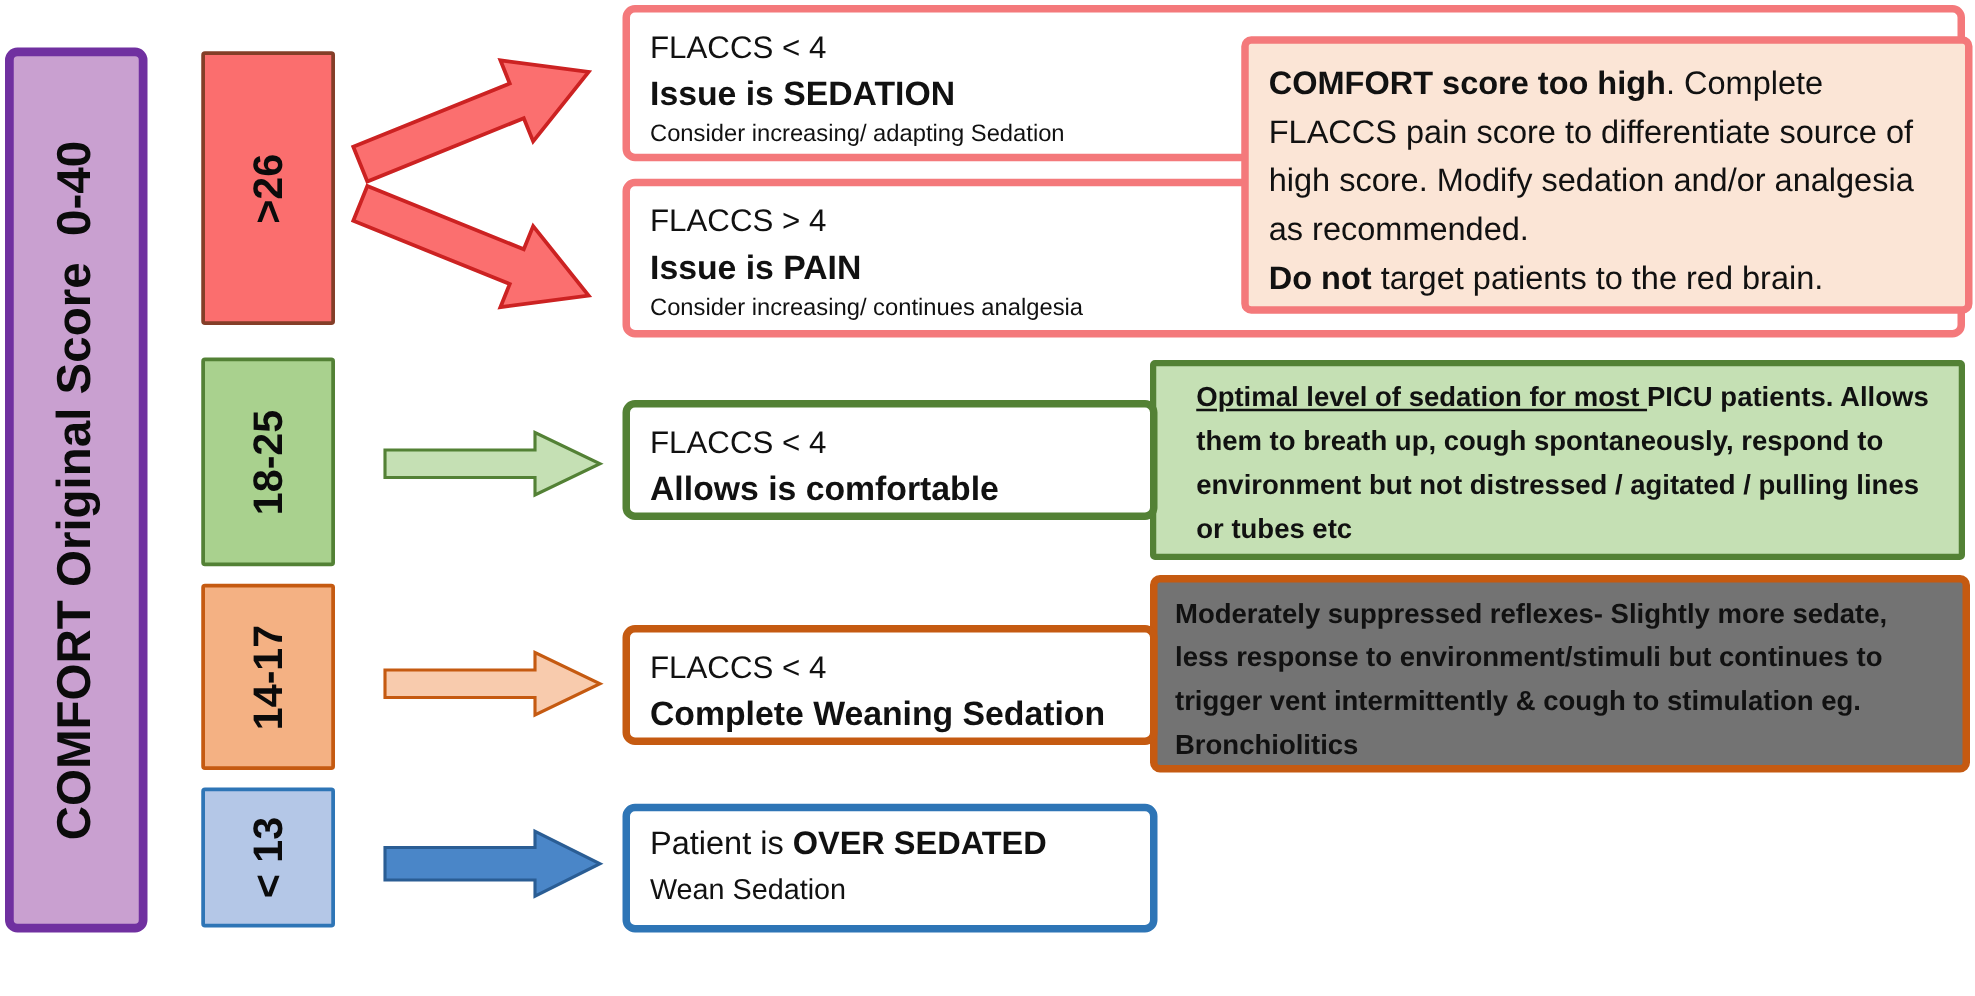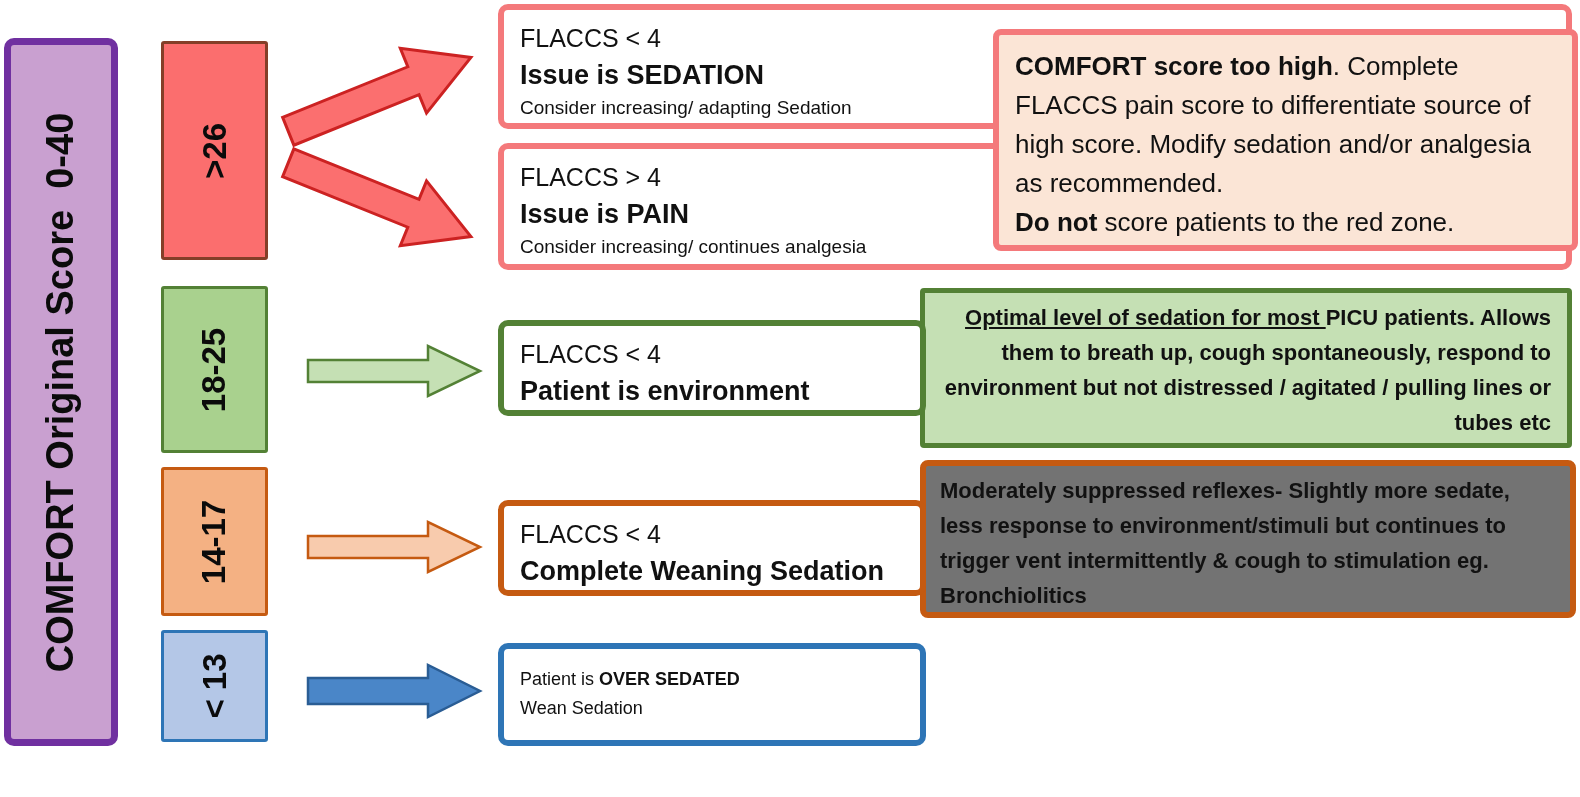--- a/index.html
+++ b/index.html
@@ -30,31 +30,31 @@
   .outcome { background:#ffffff; border:6px solid #F4797B; border-radius:10px;
     padding:6px 10px 0 16px; z-index:2; }
   .outcome .l1 { font-size:25px; margin-top:8px; }
   .outcome .l2 { font-size:27px; font-weight:bold; margin-top:7px; }
   .outcome .l3 { font-size:19px; margin-top:6px; }
   .box-sedation { left:498px; top:4px;   width:1074px; height:125px; }
   .box-pain     { left:498px; top:143px; width:1074px; height:127px; }
   .box-comfortable { left:498px; top:320px; width:428px; height:96px;  border-color:#538135; }
   .box-weaning     { left:498px; top:500px; width:428px; height:96px;  border-color:#C55A11; }
   .box-oversedated { left:498px; top:643px; width:428px; height:103px; border-color:#2E75B6; }
-  .box-oversedated .l1 { font-size:18px; margin-top:14px; }
-  .box-oversedated .l2 { font-size:18px; font-weight:normal; margin-top:8px; }
+  .box-oversedated .l1 { font-size:26px; margin-top:4px; }
+  .box-oversedated .l2 { font-size:23px; font-weight:normal; margin-top:8px; }
   .bold { font-weight:bold; }
 
   
   .info-red { left:993px; top:29px; width:585px; height:222px;
     background:#FBE5D6; border:6px solid #F4797B; border-radius:8px;
     padding:12px 28px 0 16px; font-size:26px; line-height:39px; z-index:3; }
   .info { font-weight:bold; font-size:22px; line-height:35px; z-index:1; }
   .info-green  { left:920px; top:288px; width:652px; height:160px;
-    background:#C5E0B4; border:5px solid #538135; border-radius:4px; padding:7px 16px 0 16px;text-align:right; }
+    background:#C5E0B4; border:5px solid #538135; border-radius:4px; padding:7px 16px 0 32px; }
   .info-yellow { left:920px; top:460px; width:656px; height:158px;
     background:#737373; border:6px solid #C55A11; border-radius:8px; padding:7px 14px 0 14px; }
   .info-blue   { left:920px; top:628px; width:652px; height:161px;
     background:#BDD7EE; border:6px solid #2E75B6; border-radius:8px; padding:7px 14px 0 14px; }
   .uline { text-decoration:underline; }
 
   .arrow { position:absolute; z-index:1; }
 </style>
 </head>
 <body>
@@ -110,26 +110,26 @@
     <div class="l3">Consider increasing/ adapting Sedation</div>
   </div>
   <div class="abs outcome box-pain">
     <div class="l1">FLACCS &gt; 4</div>
     <div class="l2">Issue is PAIN</div>
     <div class="l3">Consider increasing/ continues analgesia</div>
   </div>
 
   <div class="abs info-red">
     <span class="bold">COMFORT score too high</span><span>. Complete FLACCS pain score to differentiate source of high score. Modify sedation and/or analgesia as recommended.</span><br>
-    <span class="bold">Do not</span><span> score patients to the red zone.</span>
+    <span class="bold">Do not</span><span> target patients to the red brain.</span>
   </div>
 
   <div class="abs outcome box-comfortable">
     <div class="l1">FLACCS &lt; 4</div>
-    <div class="l2">Patient is environment</div>
+    <div class="l2">Allows is comfortable</div>
   </div>
   <div class="abs info info-green">
     <span class="uline">Optimal level of sedation for most </span><span>PICU patients. Allows them to breath up, cough spontaneously, respond to environment but not distressed / agitated / pulling lines or tubes etc</span>
   </div>
 
   <div class="abs outcome box-weaning">
     <div class="l1">FLACCS &lt; 4</div>
     <div class="l2">Complete Weaning Sedation</div>
   </div>
   <div class="abs info info-yellow">

